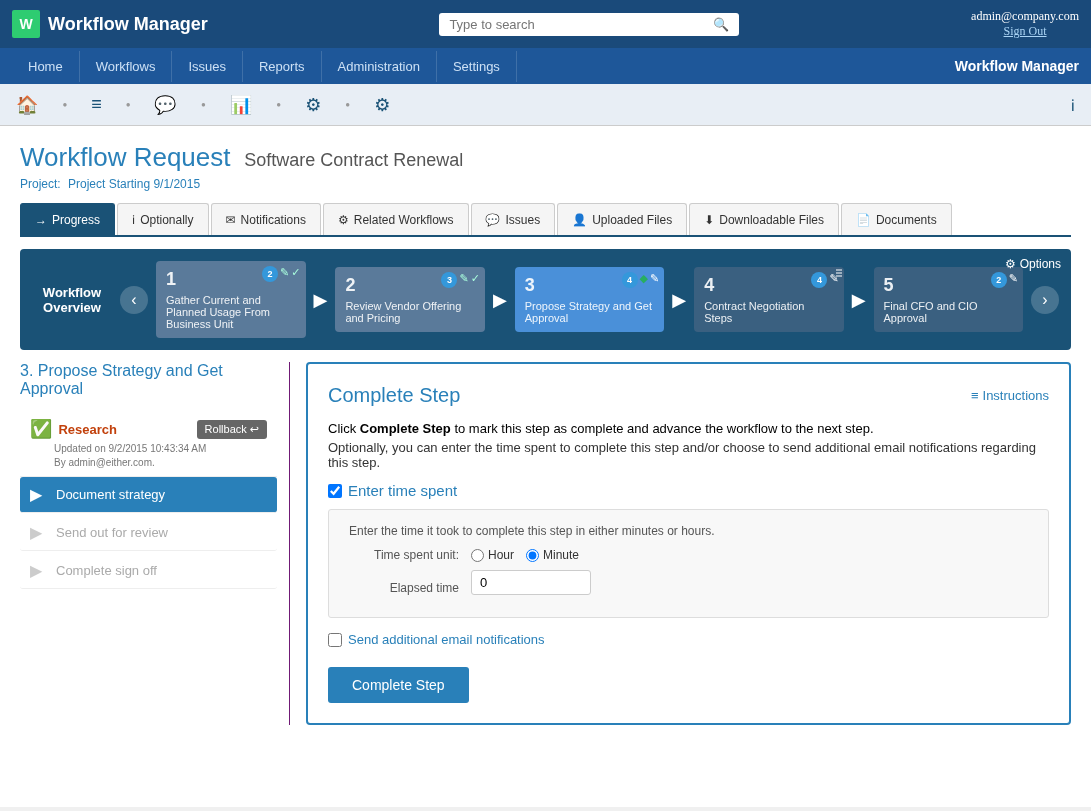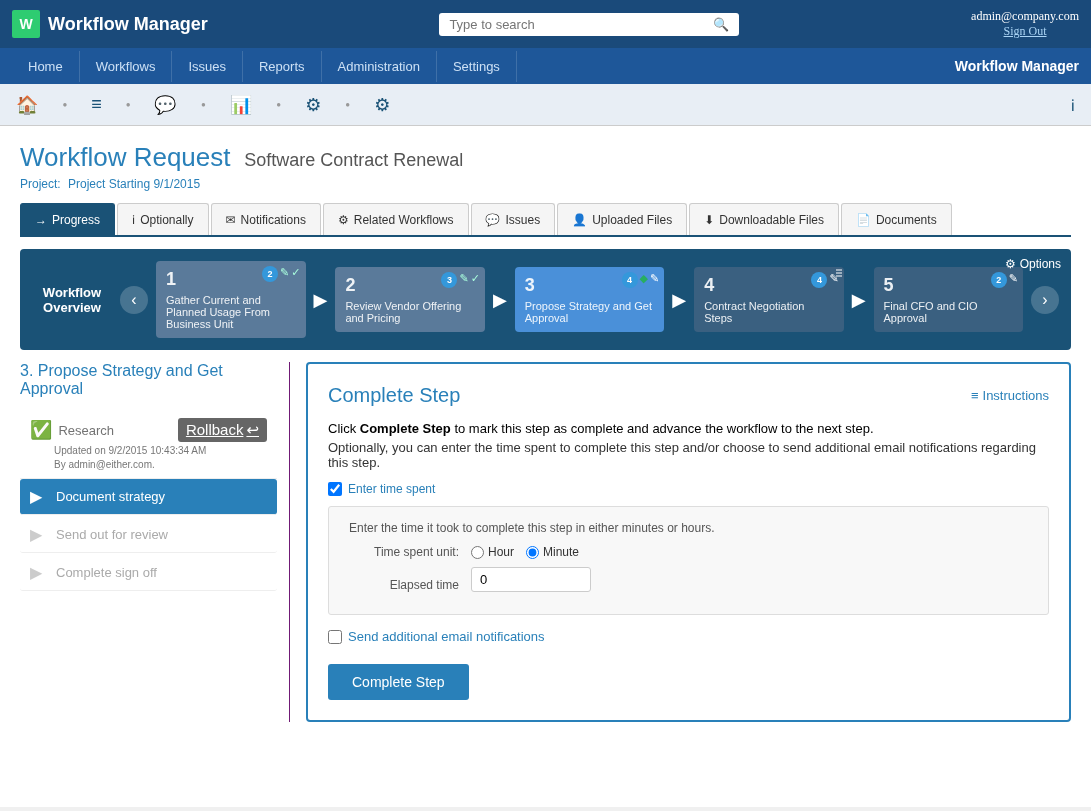--- a/index.html
+++ b/index.html
@@ -67,39 +67,39 @@
     .step-item { padding: 8px 10px; border-radius: 3px; cursor: pointer; margin-bottom: 2px; display: flex; align-items: center; gap: 8px; border-bottom: 1px solid #eee; }
     .step-item.active { background: #2980b9; color: white; }
     .step-item:not(.active) { color: #555; }
     .step-item-icon { font-size: 16px; min-width: 18px; }
     .step-item-label { font-size: 13px; flex: 1; }
 
     
     .research-item { padding: 8px 10px; border-bottom: 1px solid #eee; }
     .research-header { display: flex; align-items: center; gap: 6px; }
     .research-check { color: #27ae60; font-size: 18px; }
-    .research-label { font-size: 13px; font-weight: normal; color: #737373; flex: 1; }
-    .rollback-btn { background: #666; color: white; border: none; padding: 3px 8px; font-size: 15px; border-radius: 3px; cursor: pointer; display: flex; align-items: flex-start; gap: 3px; text-decoration: underline; }
+    .research-label { font-size: 13px; font-weight: bold; color: #c2410c; flex: 1; }
+    .rollback-btn { background: #666; color: white; border: none; padding: 3px 8px; font-size: 11px; border-radius: 3px; cursor: pointer; display: flex; align-items: center; gap: 3px; }
     .research-meta { font-size: 10px; color: #777; margin-top: 3px; padding-left: 24px; }
 
     
     .right-panel { flex: 1; padding-left: 16px; }
     .complete-step-box { border: 2px solid #2980b9; border-radius: 4px; padding: 20px; }
     .complete-step-header { display: flex; align-items: center; justify-content: space-between; margin-bottom: 14px; }
     .complete-step-title { font-size: 20px; color: #2980b9; font-weight: normal; }
     .instructions-link { color: #2980b9; font-size: 13px; cursor: pointer; display: flex; align-items: center; gap: 4px; }
 
     .complete-step-desc { font-size: 13px; color: #000000; margin-bottom: 4px; }
     .complete-step-desc strong { font-weight: bold; }
     .complete-step-desc2 { font-size: 13px; color: #333; margin-bottom: 12px; }
 
     
     .checkbox-row { display: flex; align-items: center; gap: 6px; margin-bottom: 10px; }
     .checkbox-row input[type=checkbox] { width: 14px; height: 14px; }
-    .checkbox-label { font-size: 12px; color: #2980b9; }
+    .checkbox-label { font-size: 15px; color: #2980b9; }
 
     
     .time-spent-box { background: #f8f8f8; border: 1px solid #ddd; border-radius: 3px; padding: 14px 20px; margin-bottom: 14px; }
     .time-spent-desc { font-size: 12px; color: #555; margin-bottom: 10px; }
     .time-field-row { display: flex; align-items: flex-end; gap: 12px; margin-bottom: 8px; }
     .time-field-label { font-size: 12px; color: #555; min-width: 110px; text-align: right; }
     .radio-group { display: flex; gap: 12px; align-items: center; }
     .radio-option { display: flex; align-items: center; gap: 4px; font-size: 12px; color: #333; }
     .elapsed-input { border: 1px solid #ccc; border-radius: 3px; padding: 4px 8px; width: 120px; font-size: 13px; }
 

